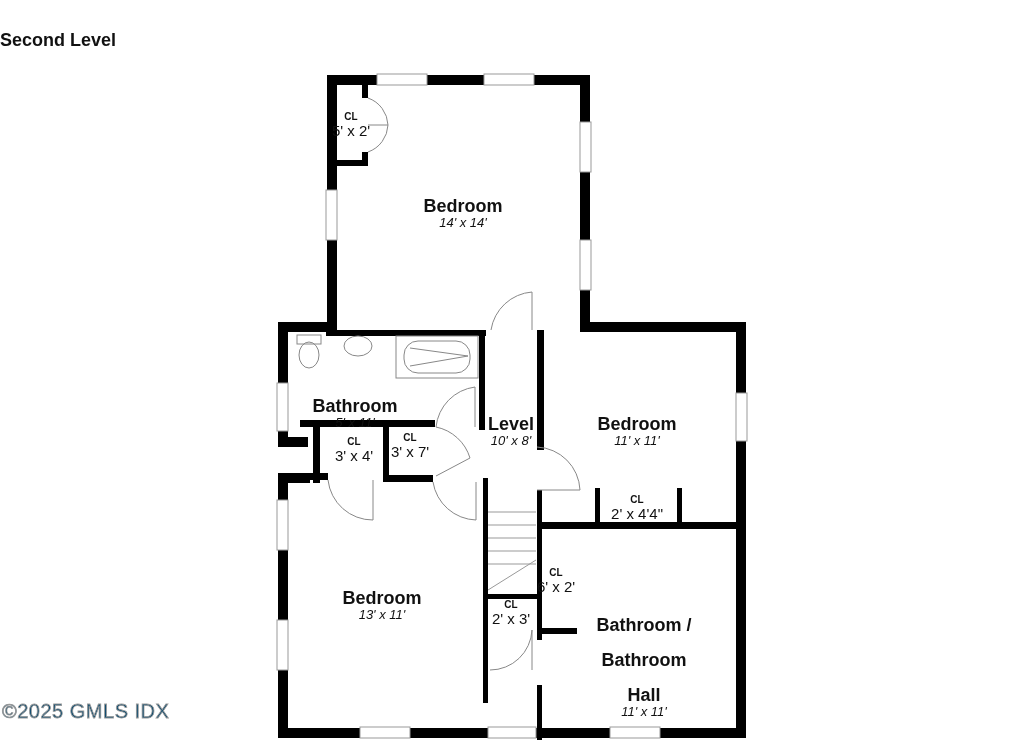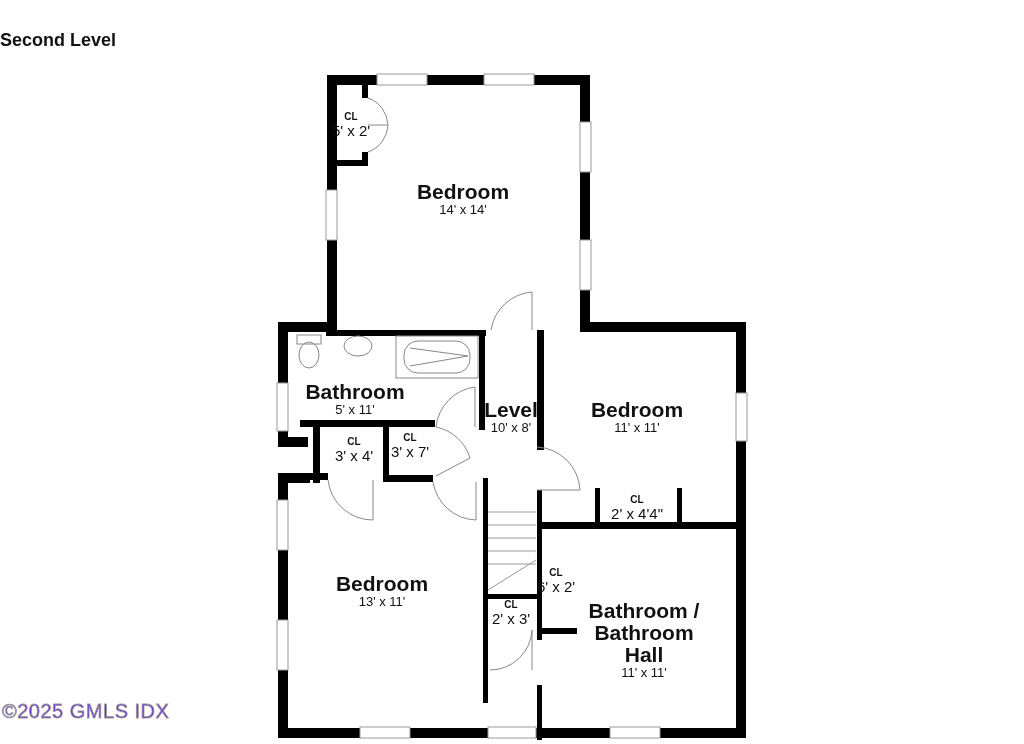--- a/index.html
+++ b/index.html
@@ -1,25 +1,25 @@
 <!DOCTYPE html>
 <html><head>
 <meta charset="utf-8">
 <style>
   html,body{margin:0;padding:0;background:#fff;}
   body{width:1024px;height:744px;position:relative;overflow:hidden;font-family:"Liberation Sans",sans-serif;color:#111;}
   #plan{position:absolute;left:0;top:0;}
   .title{position:absolute;left:0;width:1024px;top:30px;text-align:left;font-weight:bold;font-size:18px;}
   .lbl{position:absolute;text-align:center;transform:translateX(-50%);line-height:1.05;white-space:nowrap;}
   .lbl .n{font-weight:bold;}
-  .lbl.big .n{font-size:21px;}
-  .lbl.big .d{font-size:13px;}
+  .lbl.big .n{font-size:18px;margin-top:16px;}
+  .lbl.big .d{font-size:13px;font-style:italic;}
   .lbl.sm .n{font-size:10px;}
   .lbl.sm .d{font-size:15px;}
-  .wm{position:absolute;left:2px;top:700px;font-size:20px;color:#6d28d9;-webkit-text-stroke:0.8px #9a9a9a;letter-spacing:0.5px;}
+  .wm{position:absolute;left:2px;top:700px;font-size:20px;color:#0c4a6e;-webkit-text-stroke:0.8px #9a9a9a;letter-spacing:0.5px;}
 </style>
 </head>
 <body>
 
 <div class="title">Second Level</div>
 
 <svg id="plan" width="1024" height="744">
   <g fill="#000">
 
     <rect x="327" y="75" width="10" height="255"></rect>

